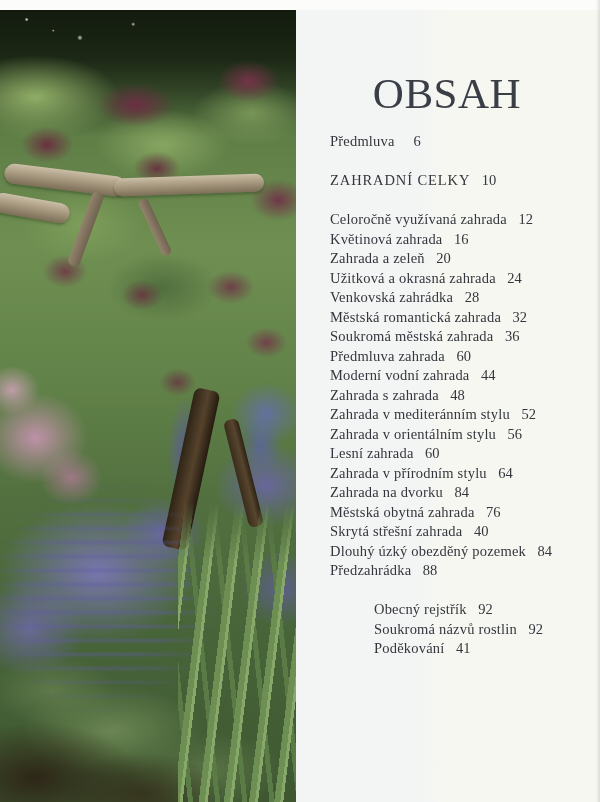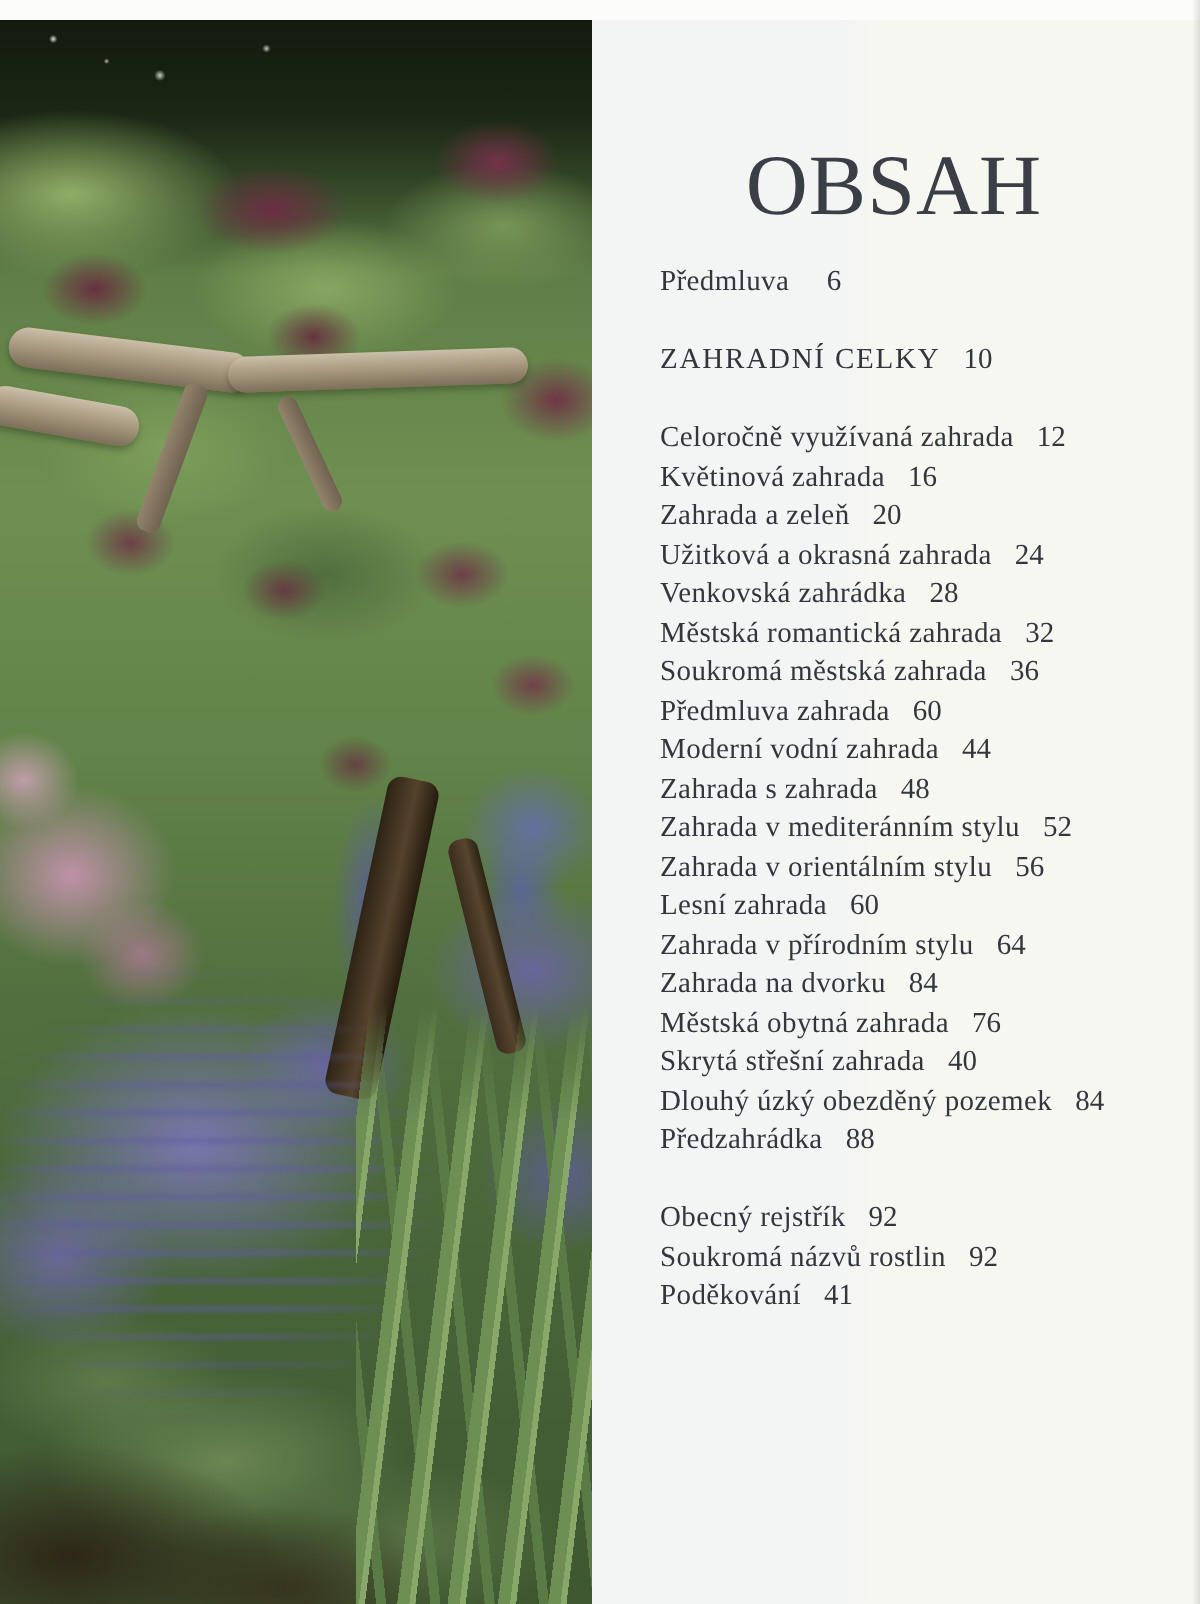--- a/index.html
+++ b/index.html
@@ -106,21 +106,21 @@
   .toc{
     position:absolute;left:296px;top:12px;width:304px;height:802px;
     padding:0 36px 0 34px;box-sizing:border-box;color:#33373d;
   }
   .title{
     margin:57px 0 0;font-weight:400;font-size:43px;line-height:50px;
     text-align:center;color:#3a3e46;letter-spacing:.5px;
   }
   .toc-groups{margin-top:13px;}
   .toc-group{margin-bottom:19.5px;}
-  .toc-group:last-child{margin-bottom:0;}
+  .toc-group:last-child{margin-bottom:0;margin-left:44px;}
   .toc-row{
     display:flex;align-items:baseline;
     font-size:14.5px;line-height:19.5px;
   }
   .toc-label{letter-spacing:.2px;}
   .toc-row.caps .toc-label{letter-spacing:.9px;}
   .toc-page{text-align:right;min-width:26px;}
 </style>
 </head>
 <body>

